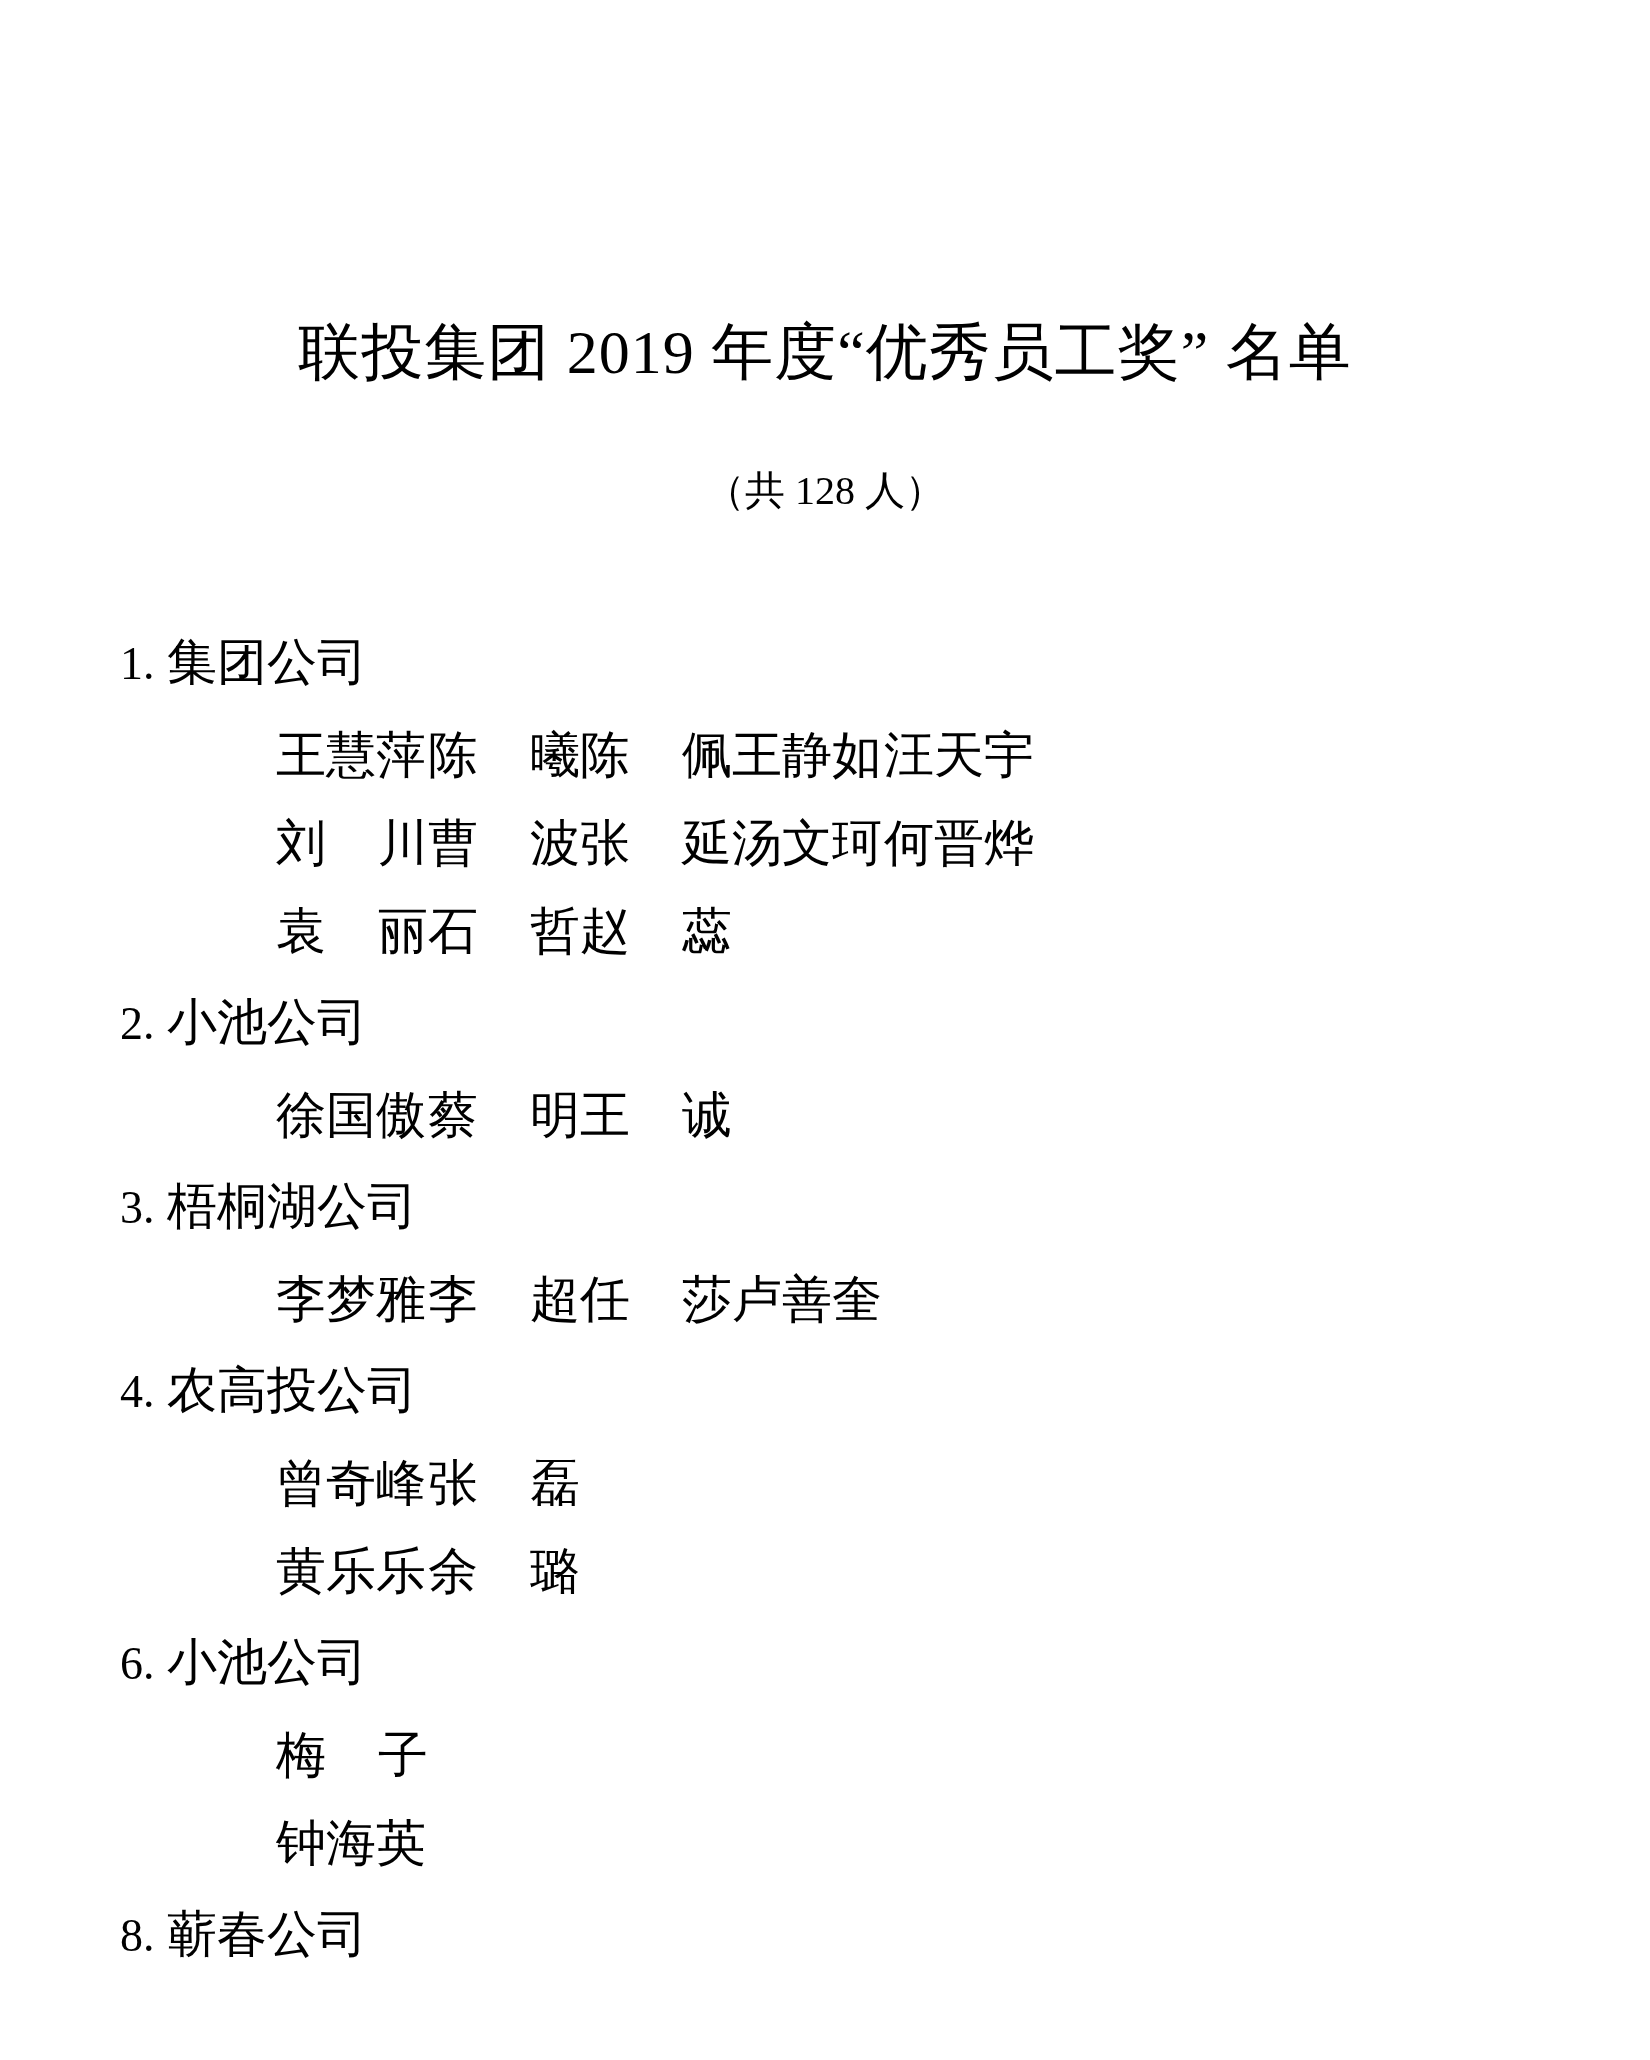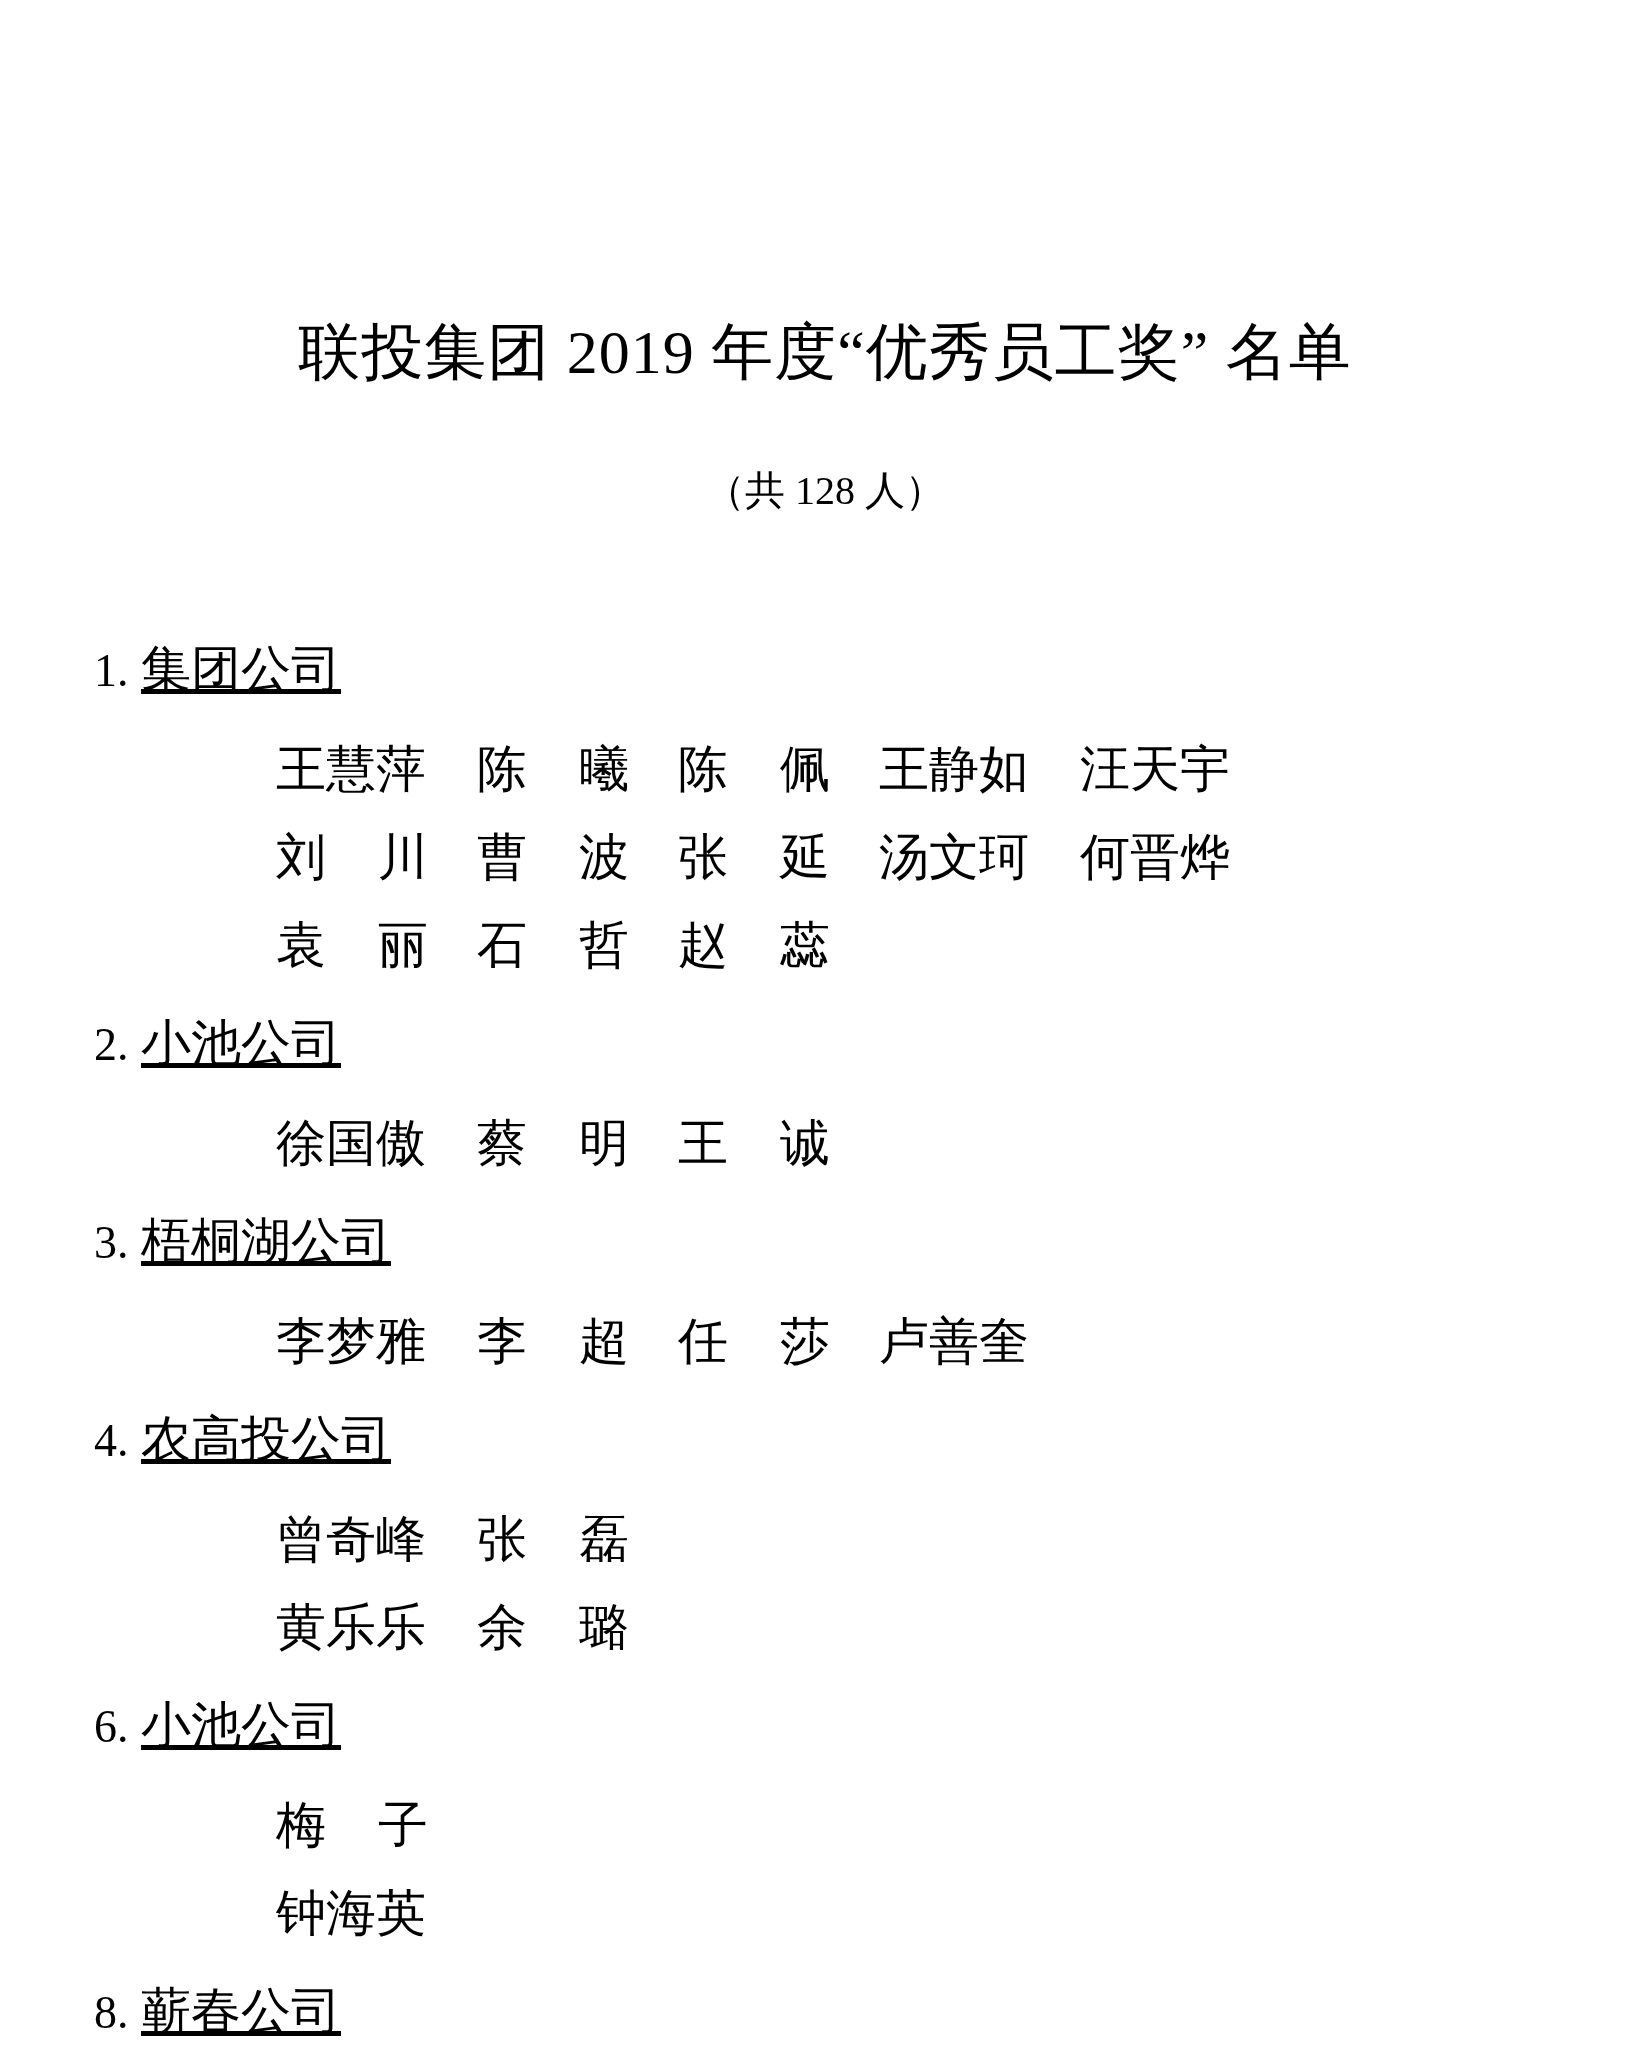--- a/index.html
+++ b/index.html
@@ -27,36 +27,34 @@
   .doc-subtitle {
     margin-top: 76px;
     text-align: center;
     font-size: 40px;
     line-height: 50px;
   }
   .award-list {
     margin-top: 118px;
   }
   .sec-heading {
-    padding-left: 94px;
+    padding-left: 120px;
     font-size: 50px;
-    line-height: 70px;
+    line-height: 57px;
     margin-bottom: 38px;
     white-space: nowrap;
-    text-decoration: underline;
   }
   .sec-num {
     display: inline-block;
     width: 47px;
     font-size: 46px;
   }
   .names-row {
     padding-left: 276px;
     display: flex;
-    gap: 49px;
     font-size: 50px;
     line-height: 50px;
     margin-bottom: 38px;
   }
   .name {
     width: 152px;
     flex: 0 0 152px;
     white-space: nowrap;
   }
   .name.spread {

